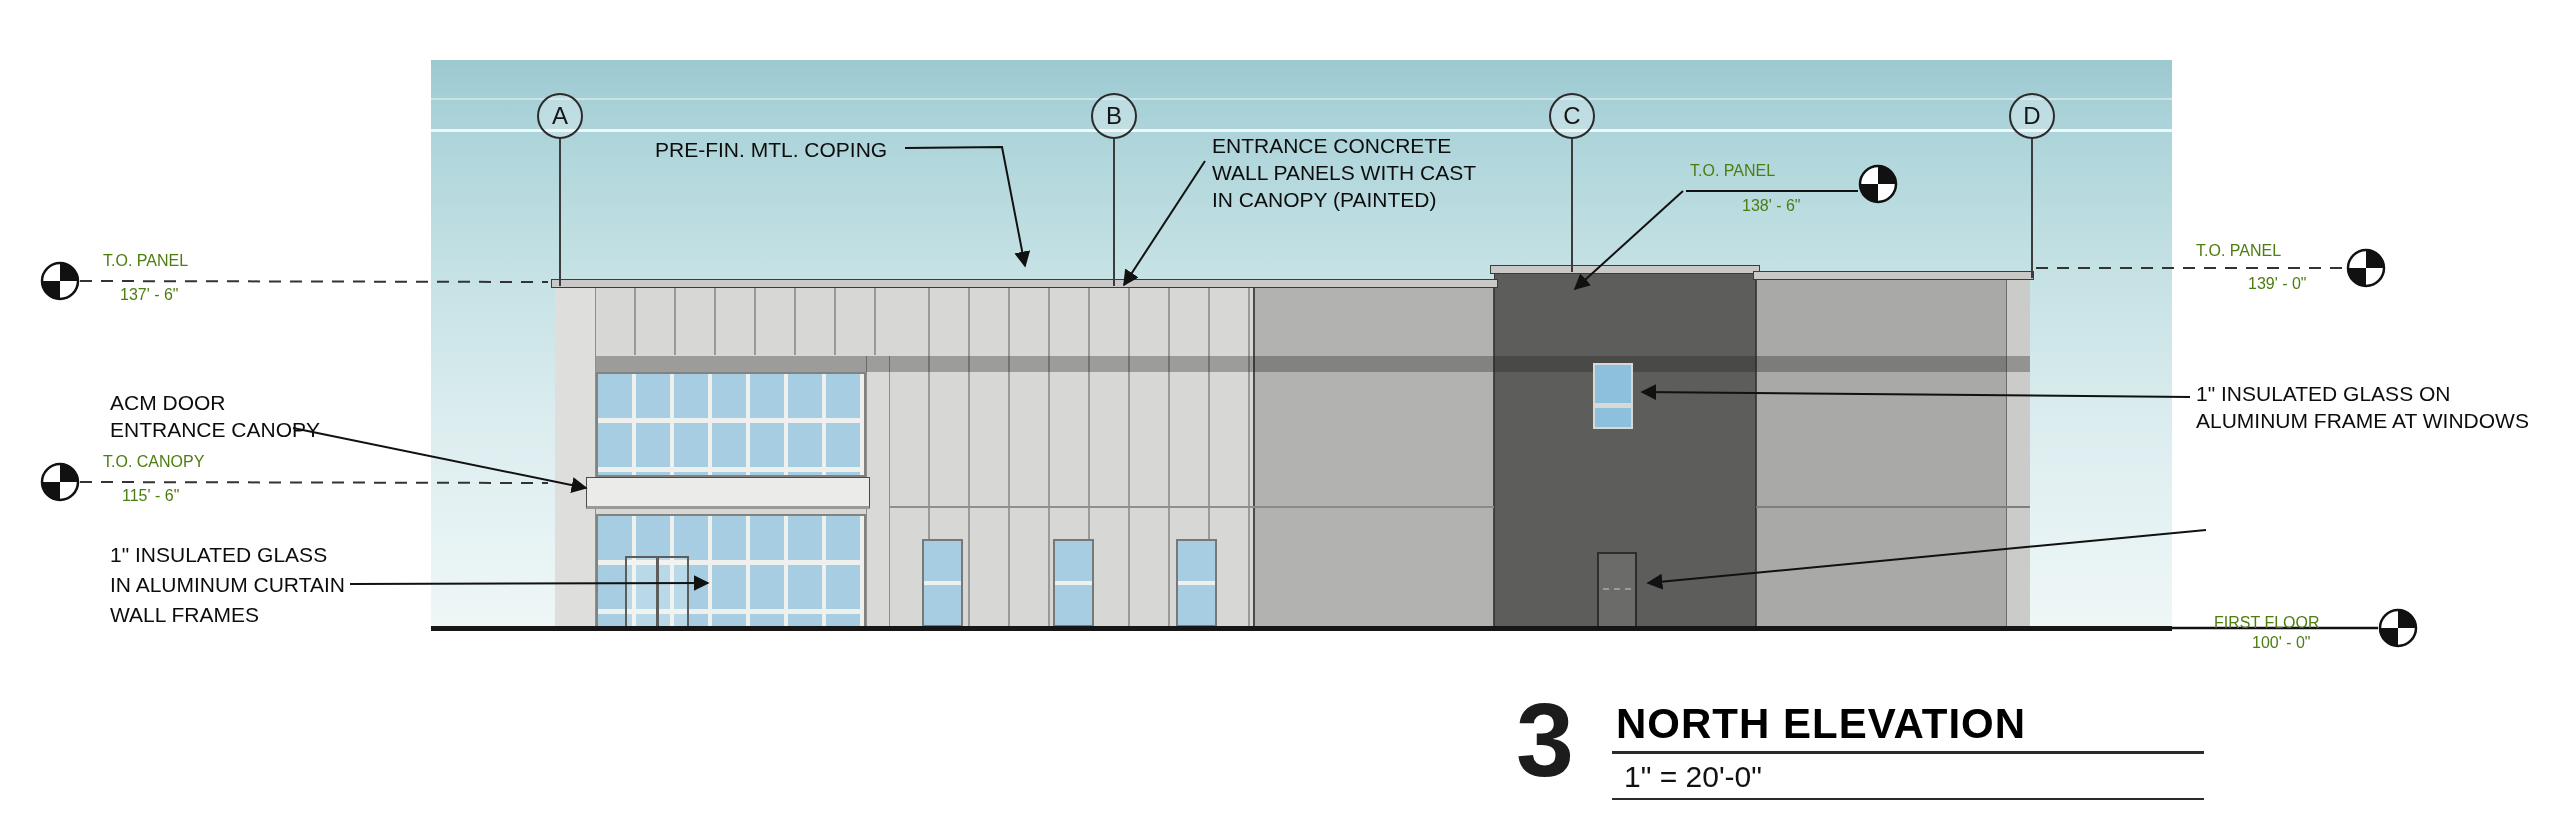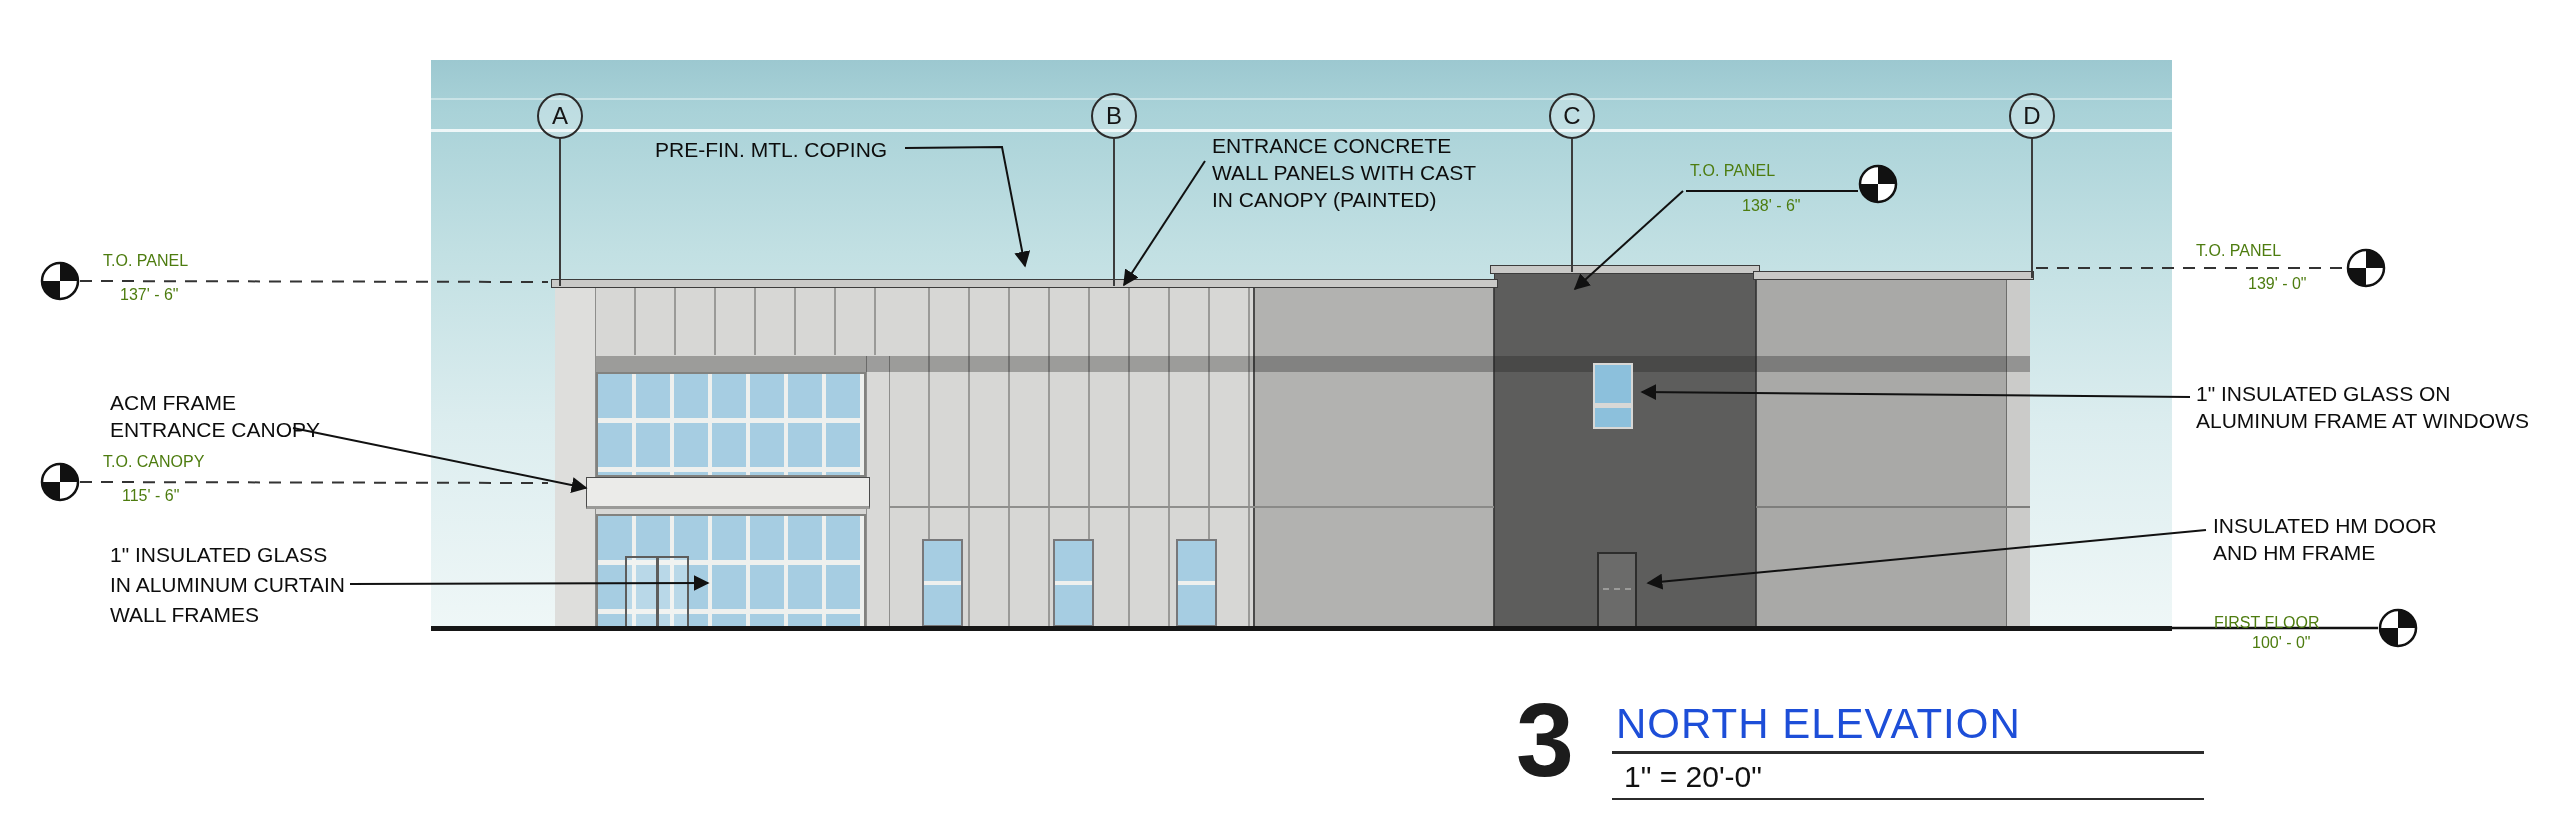--- a/index.html
+++ b/index.html
@@ -27,21 +27,21 @@
     border:2px solid #82827f;
   }
   .grid-circle {
     position:absolute; width:46px; height:46px; border:2.5px solid #2b2b2b; border-radius:50%;
     display:flex; align-items:center; justify-content:center;
     font-size:24px; color:#151515; z-index:6; background:rgba(255,255,255,0.25);
   }
   .grid-line { position:absolute; width:2px; background:#3c3c3c; z-index:5; }
   .overlay { position:absolute; left:0; top:0; z-index:7; pointer-events:none; }
   .titleblock-num { position:absolute; font-size:104px; font-weight:bold; color:#1c1c1c; line-height:1; z-index:8; }
-  .titleblock-title { position:absolute; font-size:42px; font-weight:normal; letter-spacing:1px; color:#1d4ed8; z-index:8; }
+  .titleblock-title { position:absolute; font-size:42px; font-weight:bold; letter-spacing:1px; color:#000000; z-index:8; }
   .titleblock-scale { position:absolute; font-size:30px; color:#111; z-index:8; }
   .rule { position:absolute; background:#2b2b2b; z-index:8; }
 </style>
 </head>
 <body>
 
 <div class="canvas">
 
   <div class="sky">
     <div class="sky-band" style="top:38px; height:2px; opacity:.5;"></div>
@@ -156,21 +156,21 @@
       <circle r="18" fill="#ffffff" stroke="#111" stroke-width="2.5"></circle>
       <path d="M0,0 L0,-18 A18,18 0 0 1 18,0 Z" fill="#111"></path>
       <path d="M0,0 L0,18 A18,18 0 0 1 -18,0 Z" fill="#111"></path>
     </g>
   </svg>
 
   <div class="lvl" style="left:103px; top:252px;">T.O. PANEL</div>
   <div class="lvl" style="left:120px; top:286px;">137' - 6"</div>
 
   <div class="note" style="left:110px; top:389px;">
-    <div>ACM FRAME</div>
+    <div>ACM DOOR</div>
     <div>ENTRANCE CANOPY</div>
   </div>
 
   <div class="lvl" style="left:103px; top:453px;">T.O. CANOPY</div>
   <div class="lvl" style="left:122px; top:487px;">115' - 6"</div>
 
   <div class="note" style="left:110px; top:540px; line-height:30px;">
     <div>1" INSULATED GLASS</div>
     <div>IN ALUMINUM CURTAIN</div>
     <div>WALL FRAMES</div>
@@ -188,24 +188,20 @@
   <div class="lvl" style="left:1742px; top:197px;">138' - 6"</div>
 
   <div class="lvl" style="left:2196px; top:242px;">T.O. PANEL</div>
   <div class="lvl" style="left:2248px; top:275px;">139' - 0"</div>
 
   <div class="note" style="left:2196px; top:380px;">
     <div>1" INSULATED GLASS ON</div>
     <div>ALUMINUM FRAME AT WINDOWS</div>
   </div>
 
-  <div class="note" style="left:2213px; top:512px;">
-    <div>INSULATED HM DOOR</div>
-    <div>AND HM FRAME</div>
-  </div>
 
   <div class="lvl" style="left:2214px; top:614px;">FIRST FLOOR</div>
   <div class="lvl" style="left:2252px; top:634px;">100' - 0"</div>
 
   <div class="titleblock-num" style="left:1516px; top:688px;">3</div>
   <div class="titleblock-title" style="left:1616px; top:700px;">NORTH ELEVATION</div>
   <div class="rule" style="left:1612px; top:751px; width:592px; height:3px;"></div>
   <div class="titleblock-scale" style="left:1624px; top:760px;">1" = 20'-0"</div>
   <div class="rule" style="left:1612px; top:798px; width:592px; height:2px;"></div>
 

